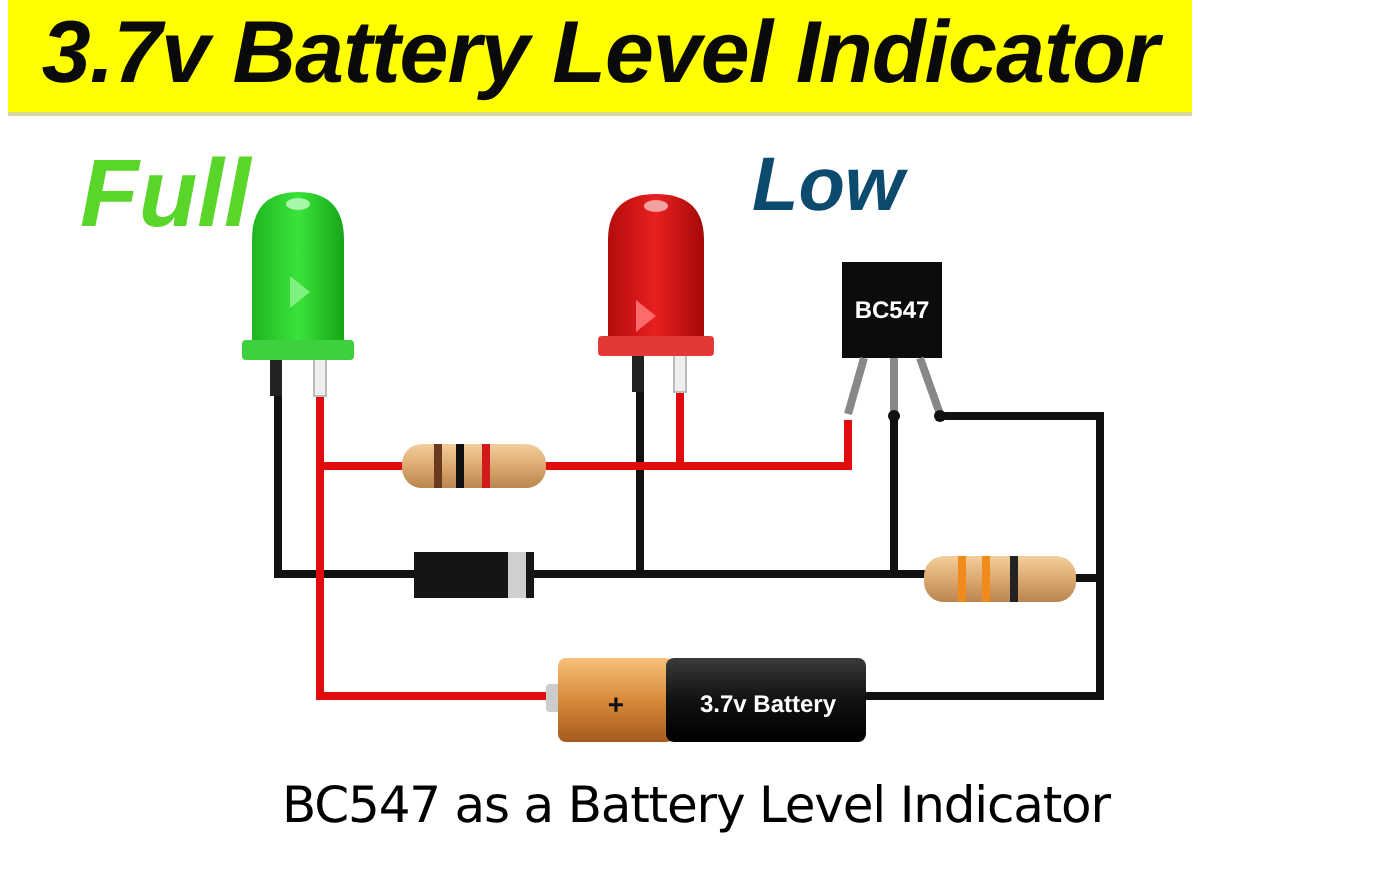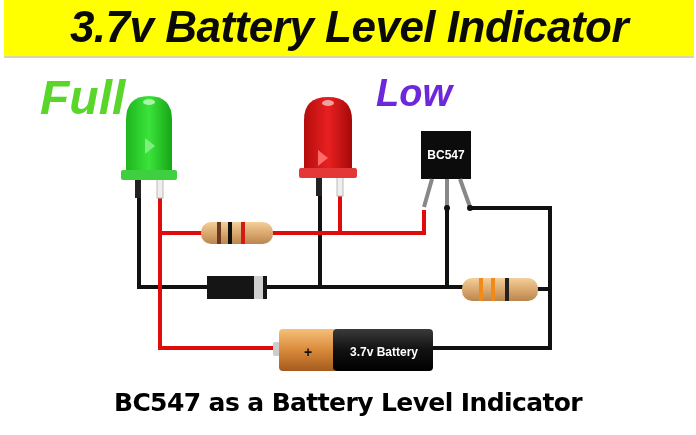--- a/index.html
+++ b/index.html
@@ -1,21 +1,21 @@
 <!DOCTYPE html>
 <html><head>
 <meta charset="utf-8">
 <style>
   html,body{margin:0;padding:0;background:#ffffff;}
   body{width:696px;height:435px;position:relative;overflow:hidden;font-family:"Liberation Sans",sans-serif;}
-  .banner{position:absolute;left:4px;top:0;width:690px;height:56px;background:#ffff00;border-bottom:2px solid #d8d8a0;}
+  .banner{position:absolute;left:4px;top:0;width:592px;height:56px;background:#ffff00;border-bottom:2px solid #d8d8a0;}
   .banner-title{position:absolute;left:0;right:0;top:2px;text-align:center;font-family:"Liberation Sans",sans-serif;font-weight:bold;font-style:italic;font-size:44px;color:#0a0a0a;letter-spacing:-0.5px;line-height:50px;}
   .label-full{position:absolute;left:40px;top:70px;font-family:"Liberation Sans",sans-serif;font-weight:bold;font-style:italic;font-size:48px;color:#5ad62a;}
-  .label-low{position:absolute;left:376px;top:72px;font-family:"Liberation Sans",sans-serif;font-weight:bold;font-style:italic;font-size:38px;color:#6d28d9;}
-  .caption{position:absolute;left:0;right:0;top:388px;text-align:center;font-family:"DejaVu Sans",sans-serif;font-weight:bold;font-size:25px;color:#000;letter-spacing:-0.6px;}
+  .label-low{position:absolute;left:376px;top:72px;font-family:"Liberation Sans",sans-serif;font-weight:bold;font-style:italic;font-size:38px;color:#0c4a6e;}
+  .caption{position:absolute;left:0;right:0;top:388px;text-align:center;font-family:"DejaVu Sans",sans-serif;font-weight:normal;font-size:25px;color:#000;letter-spacing:-0.6px;}
   svg.circuit{position:absolute;left:0;top:0;}
 </style>
 </head>
 <body>
 
 <div class="banner">
   <div class="banner-title">3.7v Battery Level Indicator</div>
 </div>
 
 <div class="label-full">Full</div>

